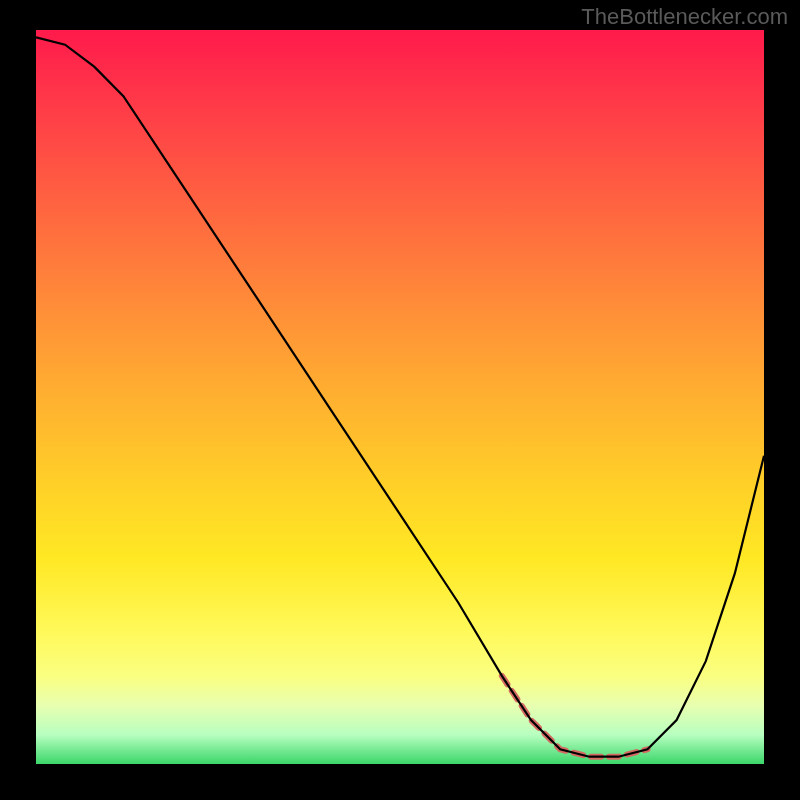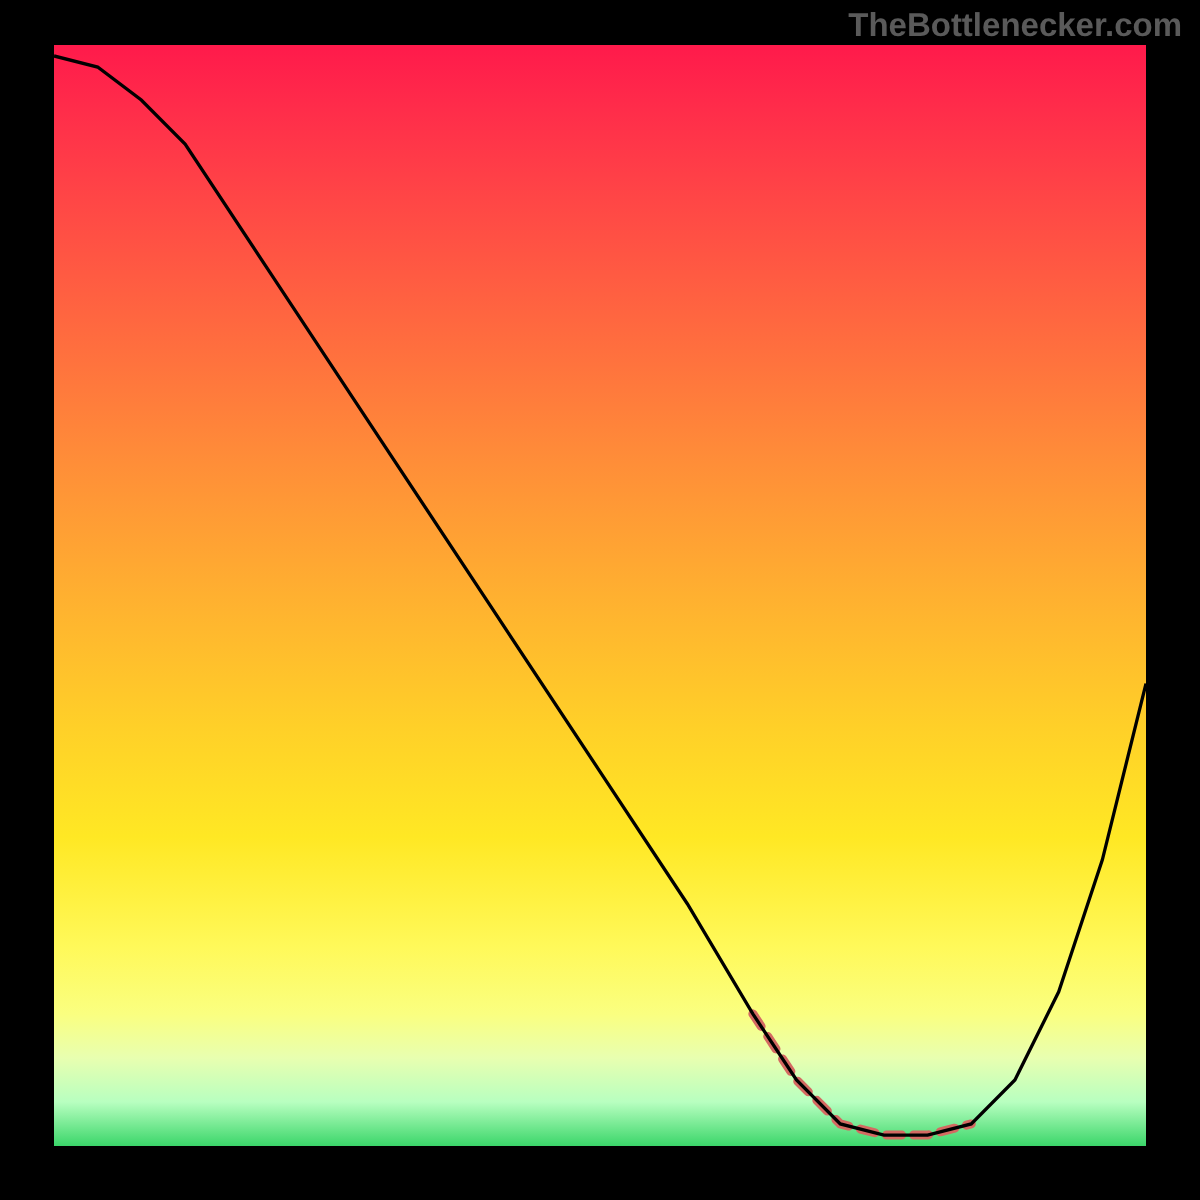--- a/index.html
+++ b/index.html
@@ -9,21 +9,21 @@
     background: #000;
     position: relative;
     font-family: Arial, sans-serif;
     overflow: hidden;
   }
   .watermark {
     position: absolute;
     top: 4px;
     right: 12px;
     font-size: 22px;
-    font-weight: bold;
+    font-weight: normal;
     color: #5a5a5a;
     z-index: 10;
   }
   .chart-wrap {
     position: absolute;
     top: 0;
     left: 0;
     width: 800px;
     height: 800px;
   }

